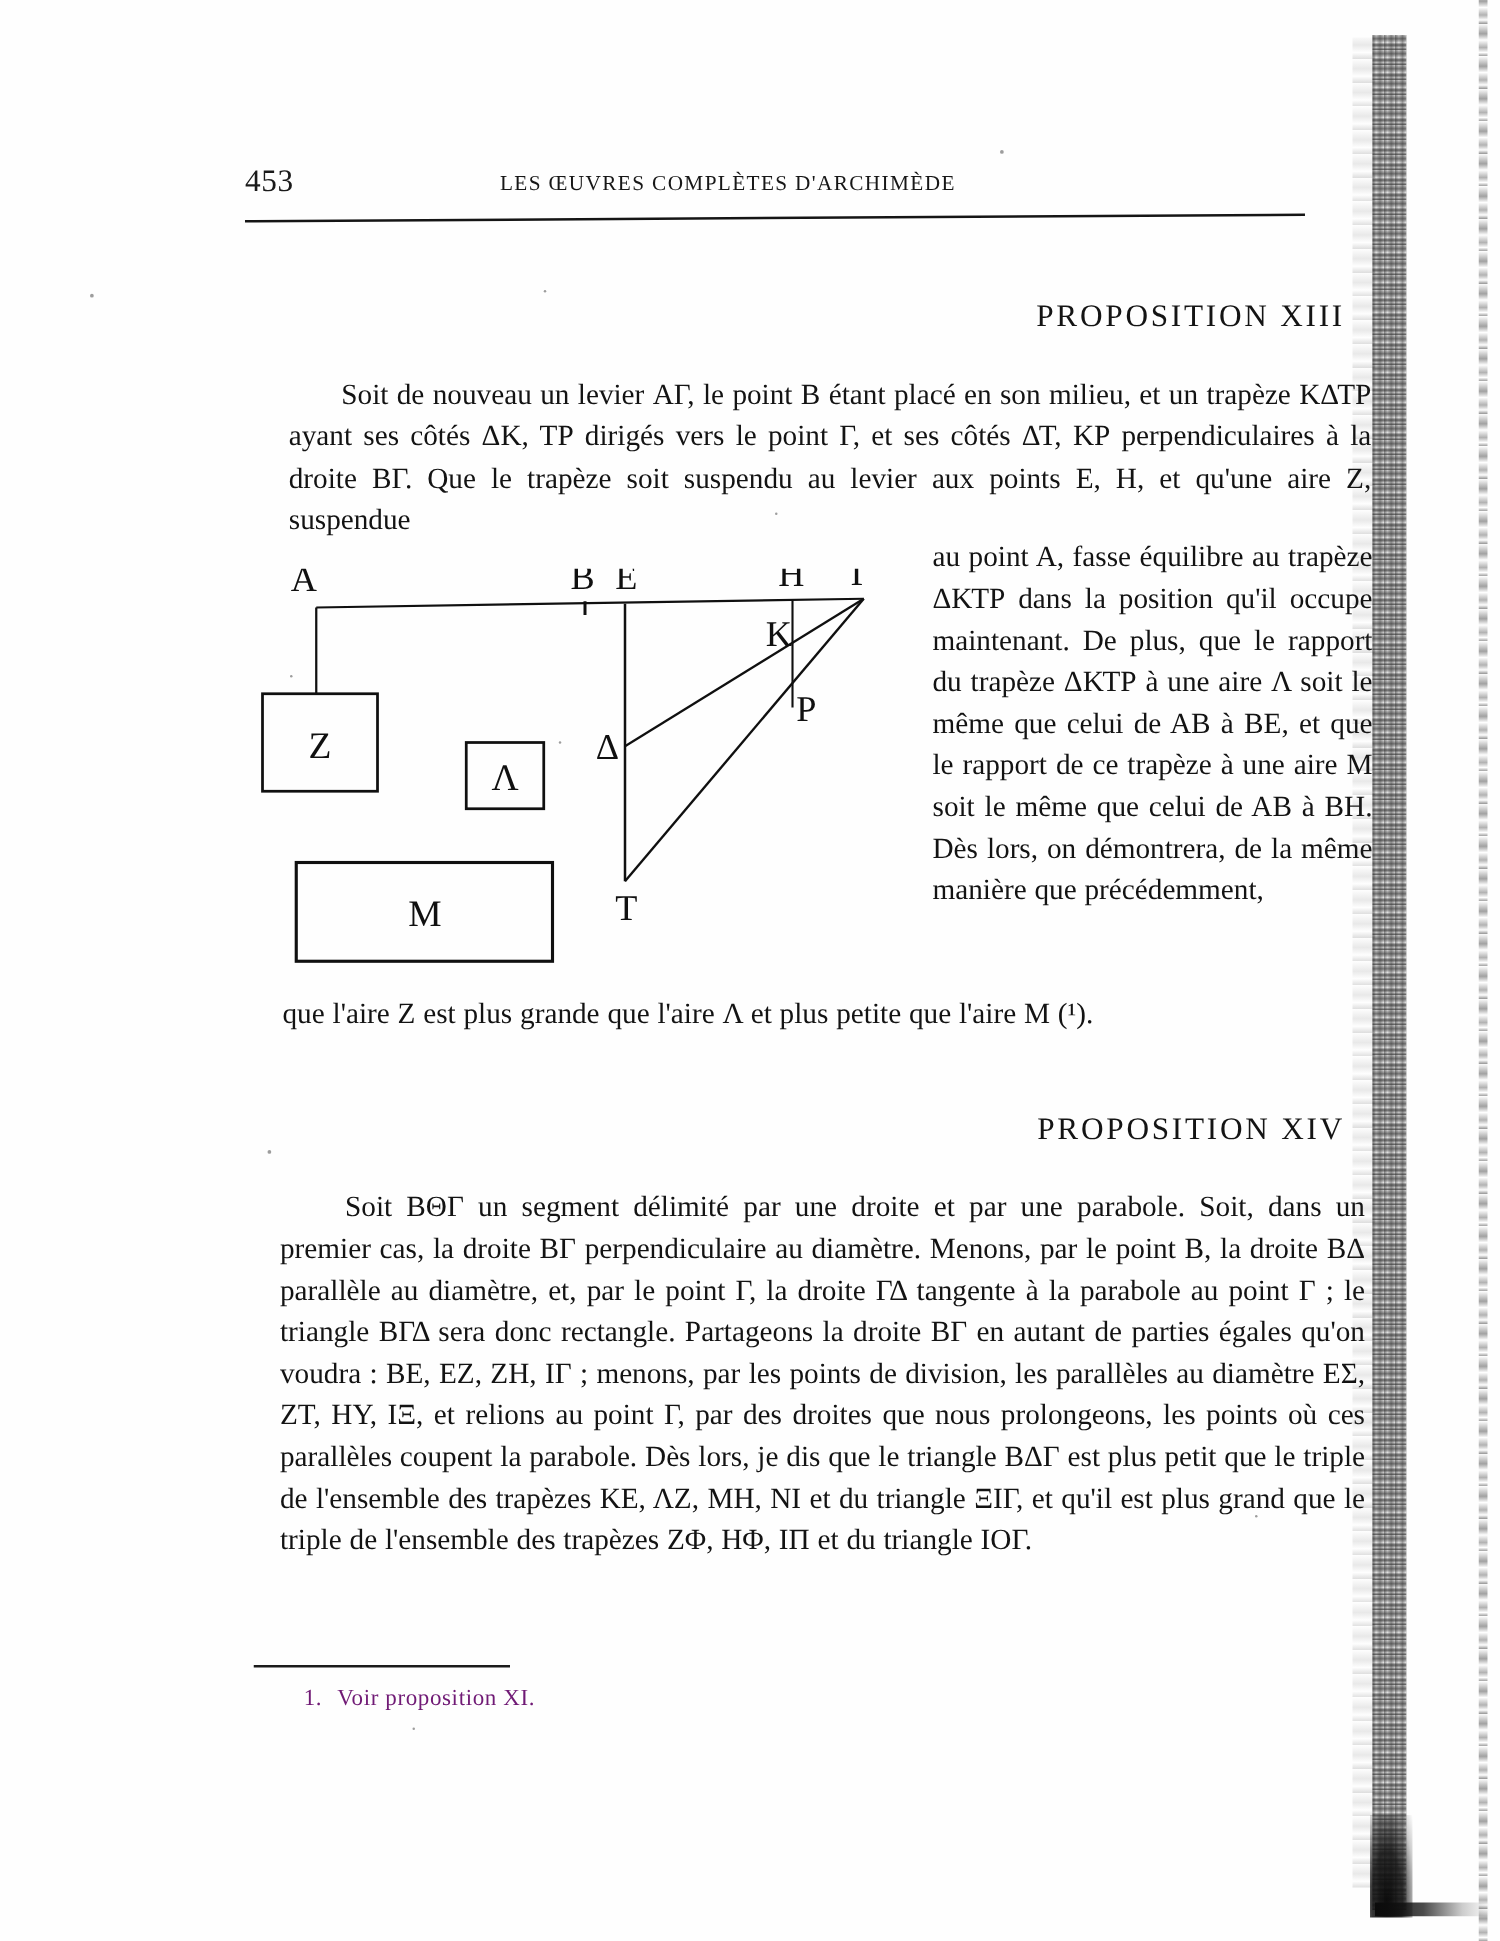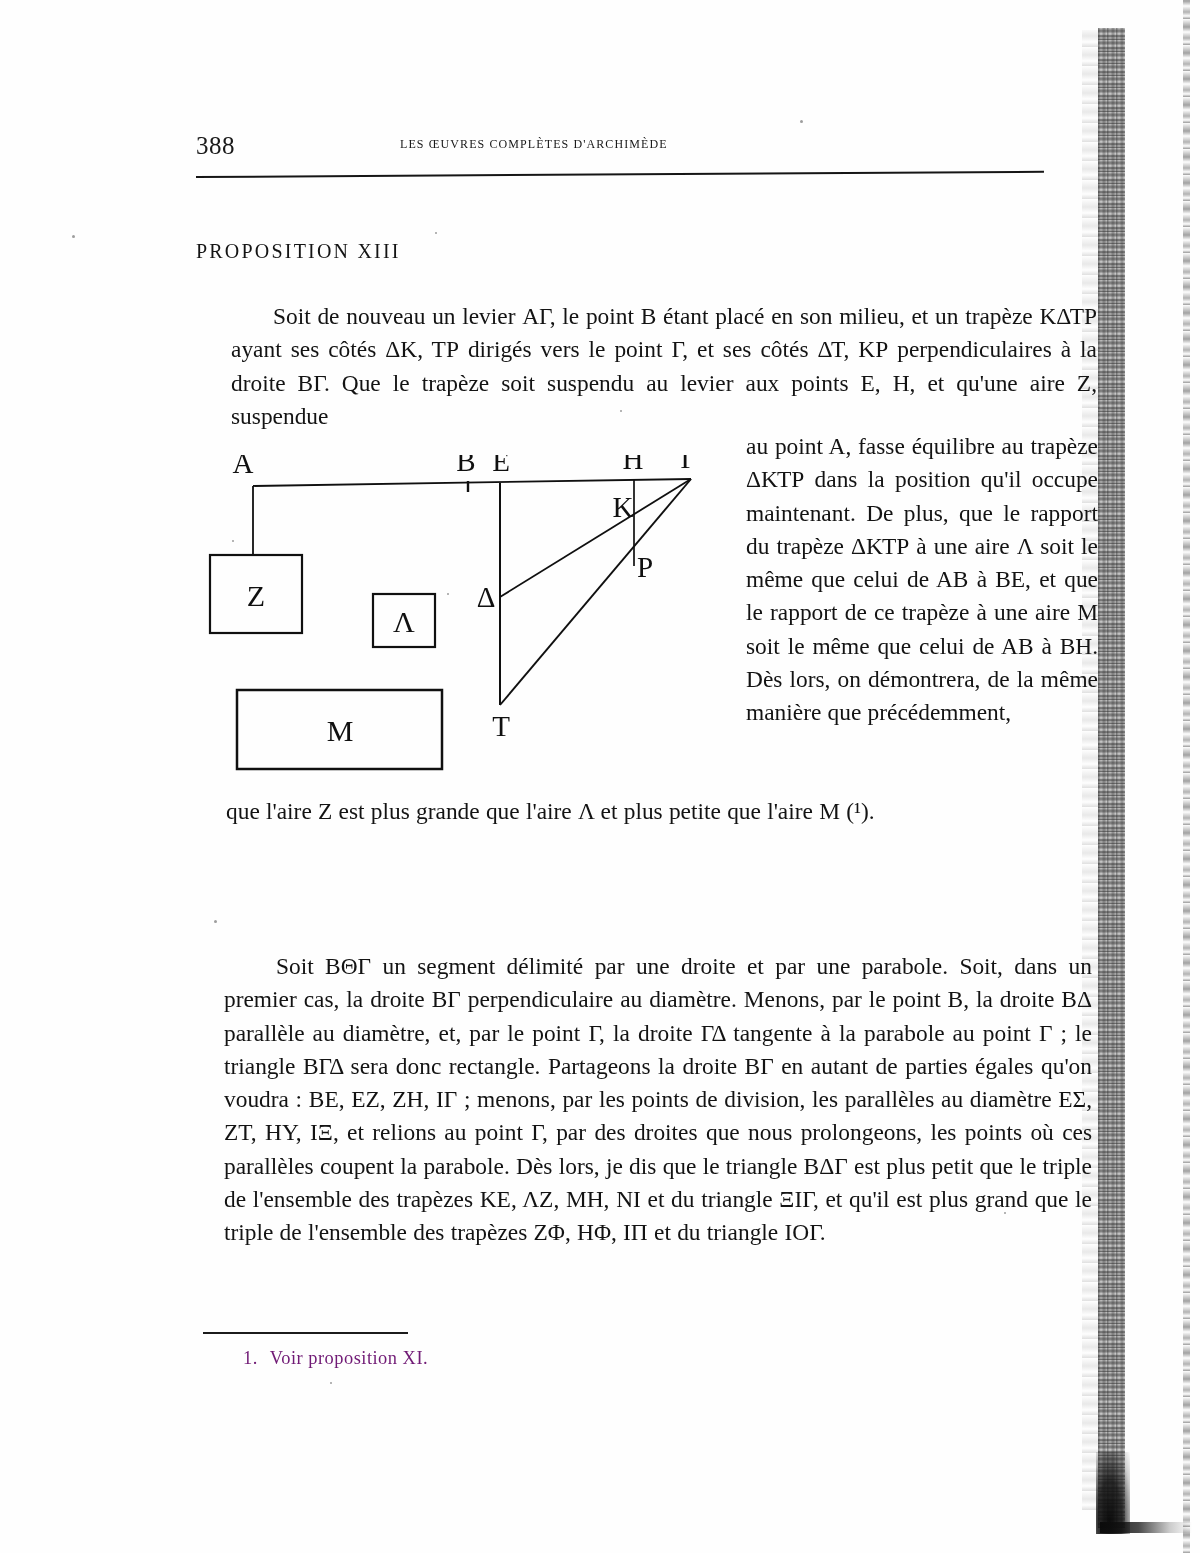--- a/index.html
+++ b/index.html
@@ -34,21 +34,21 @@
     left: 196px;
     top: 0;
     font-size: 25px;
     letter-spacing: 0.5px;
     color: #1a1a1a;
   }
   .running-head {
     position: absolute;
     left: 400px;
     top: 5px;
-    font-size: 12px;
+    font-size: 17px;
     font-variant: small-caps;
     letter-spacing: 1.1px;
     color: #171717;
     white-space: nowrap;
   }
   .head-rule {
     position: absolute;
     left: 196px;
     top: 176px;
     width: 848px;
@@ -56,22 +56,22 @@
     border-top: 2.1px solid #151515;
     transform: rotate(-0.35deg);
     transform-origin: left center;
   }
 
   
   .prop-title {
     position: absolute;
     width: 880px;
     left: 196px;
-    text-align: left;
-    font-size: 20px;
+    text-align: right;
+    font-size: 25px;
     letter-spacing: 2.2px;
     color: #141414;
   }
   #prop13-title { top: 240px; }
   #prop14-title { top: 890px; }
 
   
   .body-text {
     position: absolute;
     font-size: 23.4px;
@@ -226,21 +226,21 @@
     border-radius: 50%;
     pointer-events: none;
   }
 </style>
 </head>
 <body>
 
 <div class="page">
 
   <div class="header-row">
-    <div class="folio">388</div>
+    <div class="folio">453</div>
     <div class="running-head">LES ŒUVRES COMPLÈTES D'ARCHIMÈDE</div>
   </div>
   <div class="head-rule"></div>
 
   <div class="prop-title" id="prop13-title">PROPOSITION XIII</div>
 
   <div class="body-text" id="para13-top">Soit de nouveau un levier ΑΓ, le point B étant placé en son milieu, et un trapèze ΚΔΤΡ ayant ses côtés ΔΚ, ΤΡ dirigés vers le point Γ, et ses côtés ΔΤ, ΚΡ perpendiculaires à la droite ΒΓ. Que le trapèze soit suspendu au levier aux points E, H, et qu'une aire Z, suspendue</div>
 
   <div class="body-text" id="para13-last">que l'aire Z est plus grande que l'aire Λ et plus petite que l'aire M (¹).</div>
 
@@ -278,20 +278,21 @@
       <text class="fig-label" x="449" y="122" text-anchor="middle">P</text>
       <text class="fig-label" x="290" y="152" text-anchor="middle">Δ</text>
       <text class="fig-label" x="305" y="281" text-anchor="middle">T</text>
 
       <text class="fig-label fig-box-label" x="60" y="151" text-anchor="middle">Z</text>
       <text class="fig-label fig-box-label" x="208" y="177" text-anchor="middle">Λ</text>
       <text class="fig-label fig-box-label" x="144" y="286" text-anchor="middle">M</text>
     </svg>
   </div>
 
+  <div class="prop-title" id="prop14-title">PROPOSITION XIV</div>
 
   <div class="body-text" id="para14">Soit ΒΘΓ un segment délimité par une droite et par une parabole. Soit, dans un premier cas, la droite ΒΓ perpendiculaire au diamètre. Menons, par le point B, la droite ΒΔ parallèle au diamètre, et, par le point Γ, la droite ΓΔ tangente à la parabole au point Γ ; le triangle ΒΓΔ sera donc rectangle. Partageons la droite ΒΓ en autant de parties égales qu'on voudra : ΒΕ, ΕΖ, ΖΗ, ΙΓ ; menons, par les points de division, les parallèles au diamètre ΕΣ, ΖΤ, ΗΥ, ΙΞ, et relions au point Γ, par des droites que nous prolongeons, les points où ces parallèles coupent la parabole. Dès lors, je dis que le triangle ΒΔΓ est plus petit que le triple de l'ensemble des trapèzes ΚΕ, ΛΖ, ΜΗ, ΝΙ et du triangle ΞΙΓ, et qu'il est plus grand que le triple de l'ensemble des trapèzes ΖΦ, ΗΦ, ΙΠ et du triangle ΙΟΓ.</div>
 
   <div class="footnote-rule"></div>
   <div class="footnote">
     <span class="fn-num">1.</span><span>Voir proposition XI.</span>
   </div>
 
   <div class="scan-strip" id="binding-strip-fade"></div>
   <div class="scan-strip" id="binding-strip"></div>

